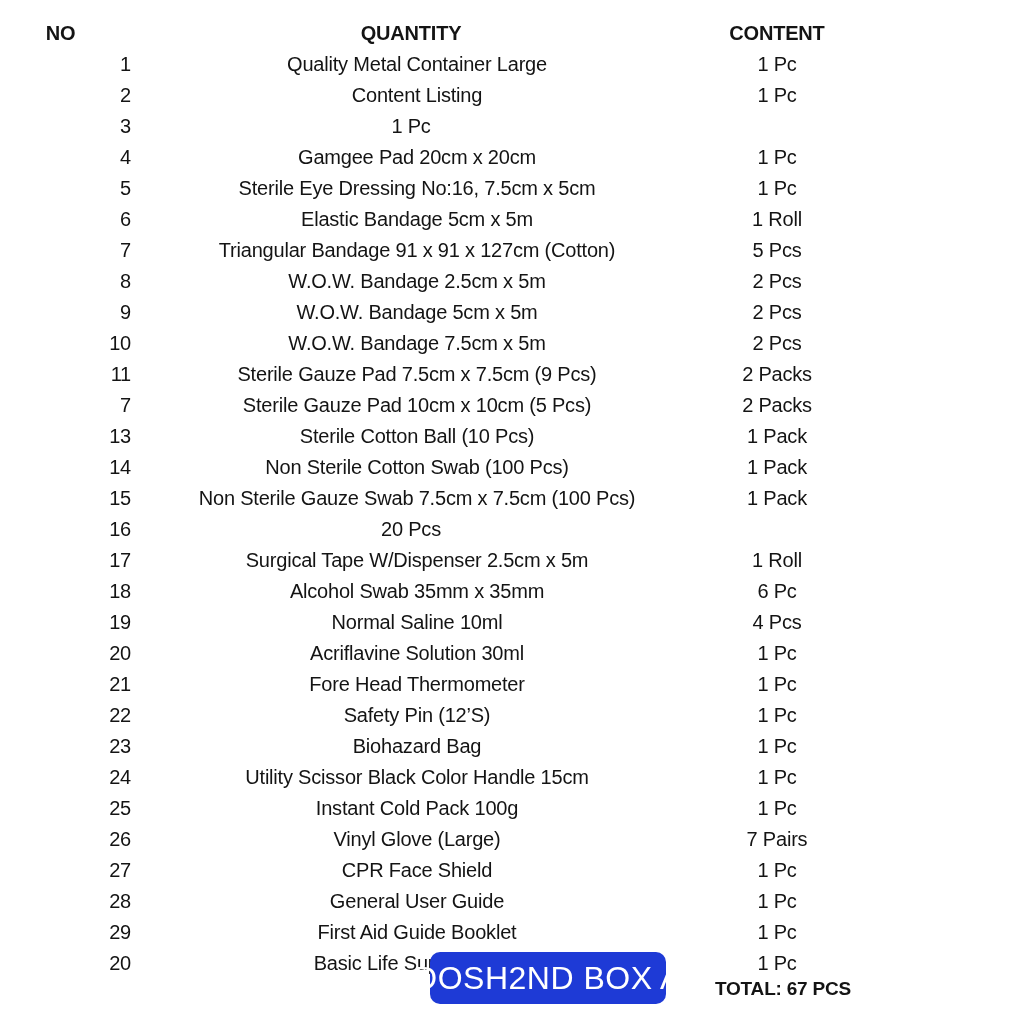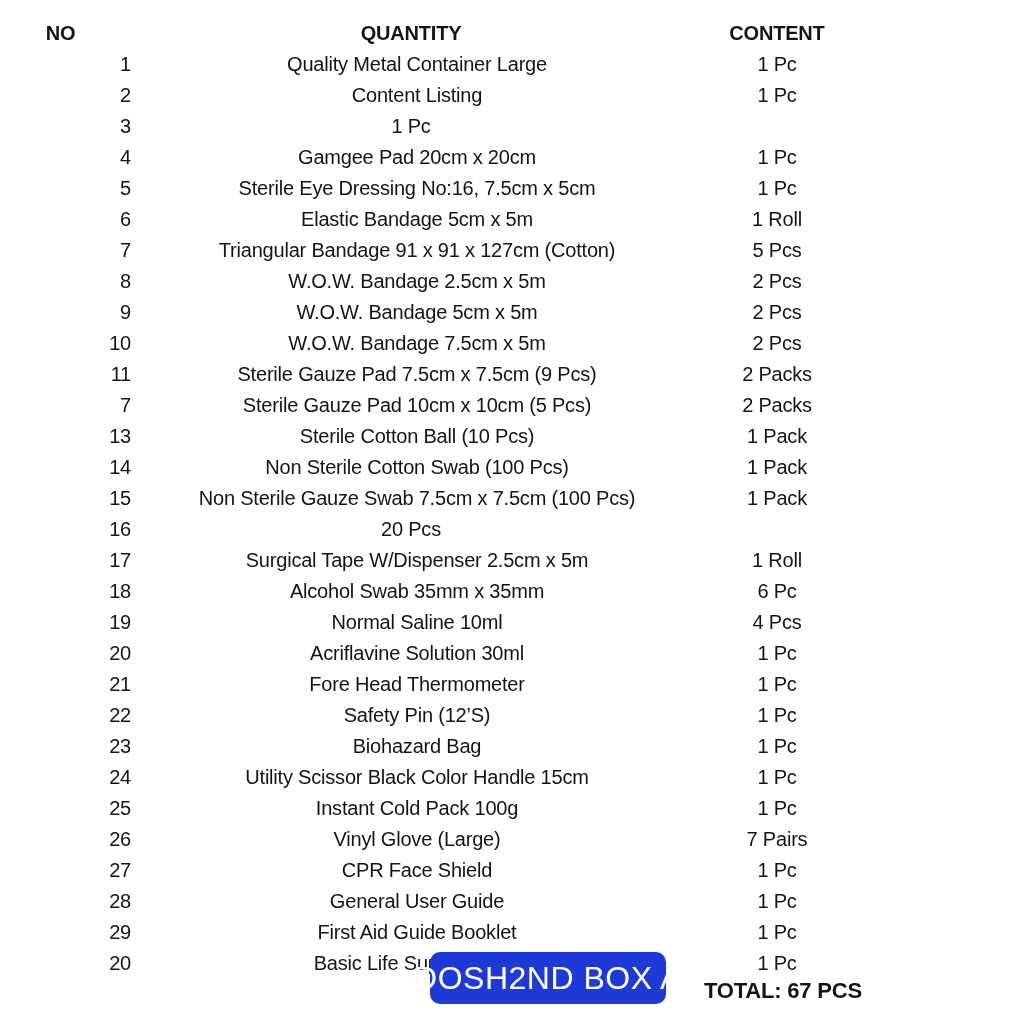--- a/index.html
+++ b/index.html
@@ -68,21 +68,21 @@
     justify-content: center;
     white-space: nowrap;
     letter-spacing: 0.5px;
   }
   .total {
     position: absolute;
     left: 697px;
     top: 978px;
     width: 172px;
     text-align: center;
-    font-size: 22px;
+    font-size: 19px;
     font-weight: bold;
     letter-spacing: -0.2px;
     white-space: nowrap;
   }
 </style>
 </head>
 <body>
 
 <div class="page">
 

